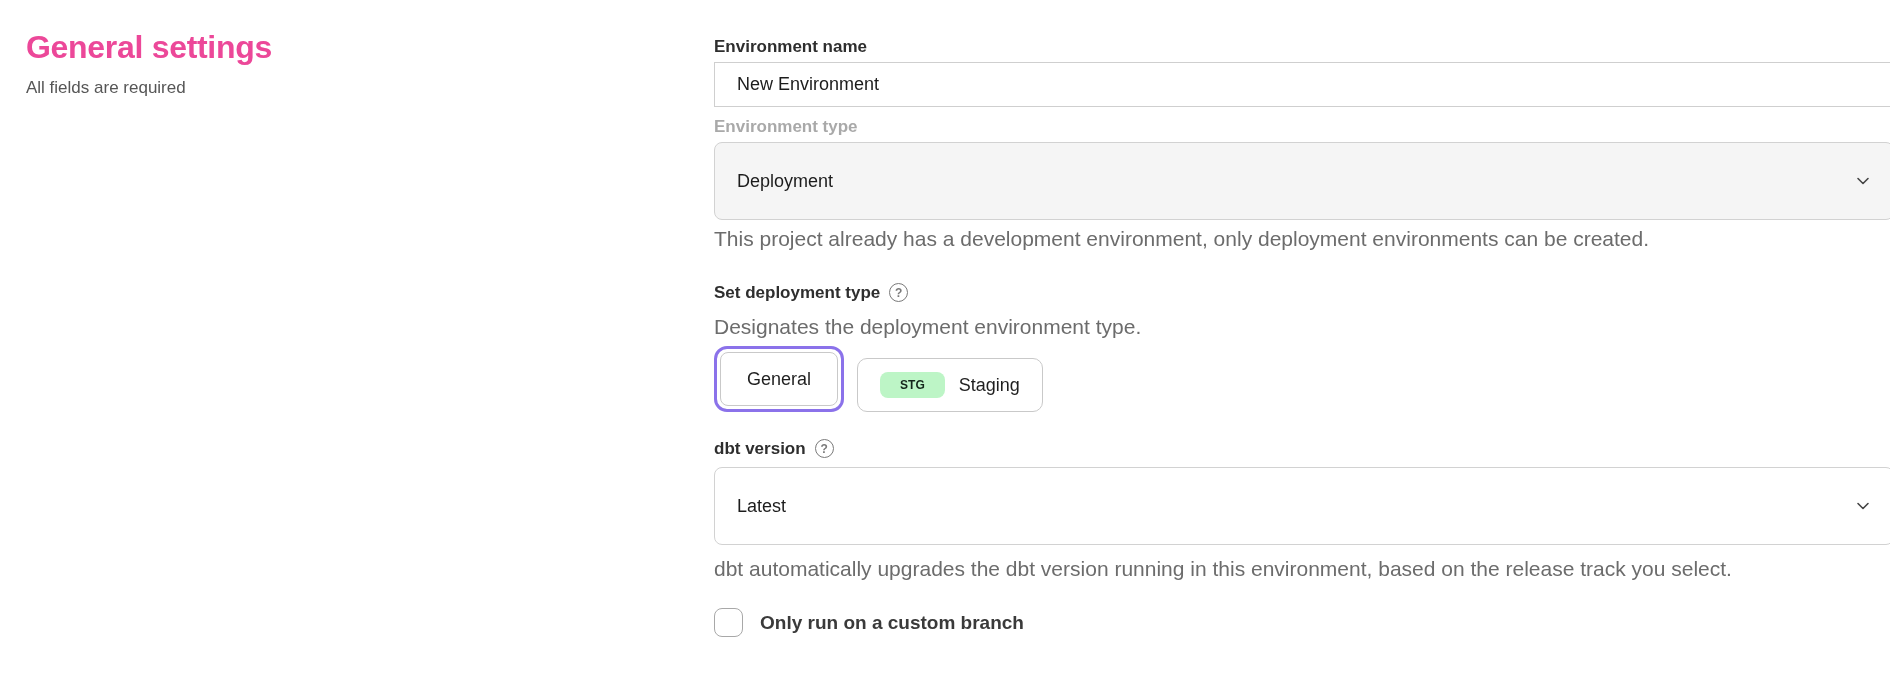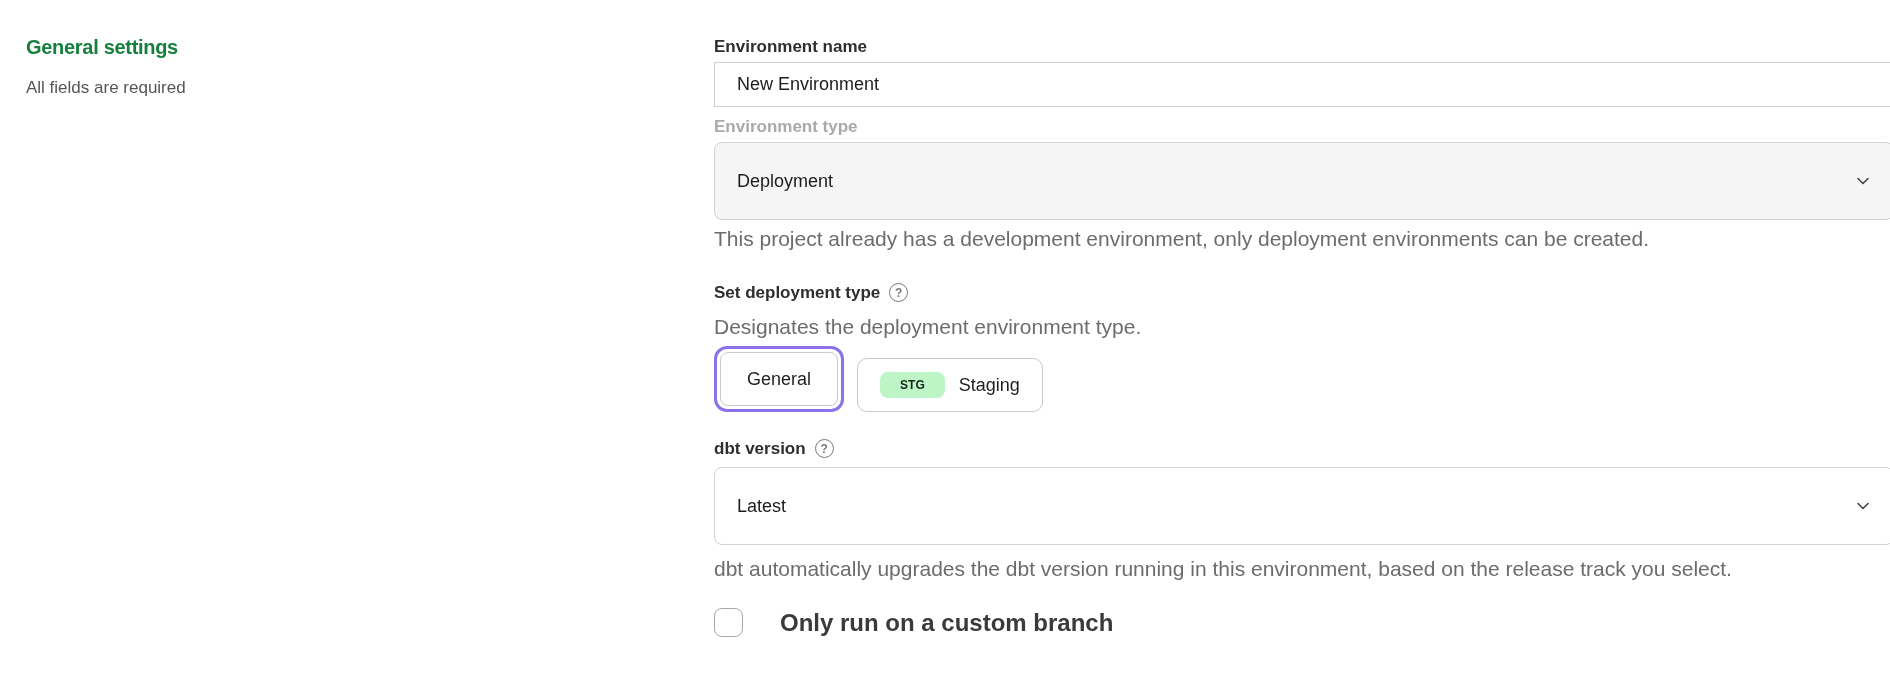--- a/index.html
+++ b/index.html
@@ -6,21 +6,21 @@
   html, body {
     width: 1890px; height: 678px;
     background: #ffffff;
     font-family: "Liberation Sans", "DejaVu Sans", sans-serif;
     color: #262626;
     overflow: hidden;
   }
   
   .left-col { position: absolute; left: 26px; top: 28px; width: 560px; }
   .page-title {
-    font-size: 20px; font-weight: 700; color: #15803d;
+    font-size: 32px; font-weight: 700; color: #ec4899;
     letter-spacing: -0.3px; line-height: 38px;
   }
   .page-subtitle {
     margin-top: 11px; font-size: 17px; color: #565656; line-height: 21px;
   }
   
   .right-col { position: absolute; left: 714px; top: 36px; width: 1180px; }
   .field-label {
     font-size: 17px; font-weight: 600; color: #2e2e2e; line-height: 21px;
   }
@@ -77,21 +77,21 @@
   .badge-prod { background: var(--prod-badge, #d8e6fa); color: #121d2e; }
   
   .dbt-label-row { margin-top: 26px; }
   .select-box.version { margin-top: 8px; }
   .helper-text.version { margin-top: 13px; }
   .checkbox-row { margin-top: 29px; display: flex; align-items: center; gap: 17px; }
   .checkbox {
     width: 29px; height: 29px; border: 1.5px solid #a8a8a8; border-radius: 8px;
     background: #ffffff; cursor: pointer; flex: 0 0 auto;
   }
-  .checkbox-label { font-size: 24px; font-weight: 600; color: #3a3a3a; cursor: pointer; margin-left: 20px; }
+  .checkbox-label { font-size: 19px; font-weight: 600; color: #3a3a3a; cursor: pointer; }
 </style>
 </head>
 <body>
 
 <div class="left-col">
   <h1 class="page-title">General settings</h1>
   <div class="page-subtitle">All fields are required</div>
 </div>
 
 <div class="right-col">

